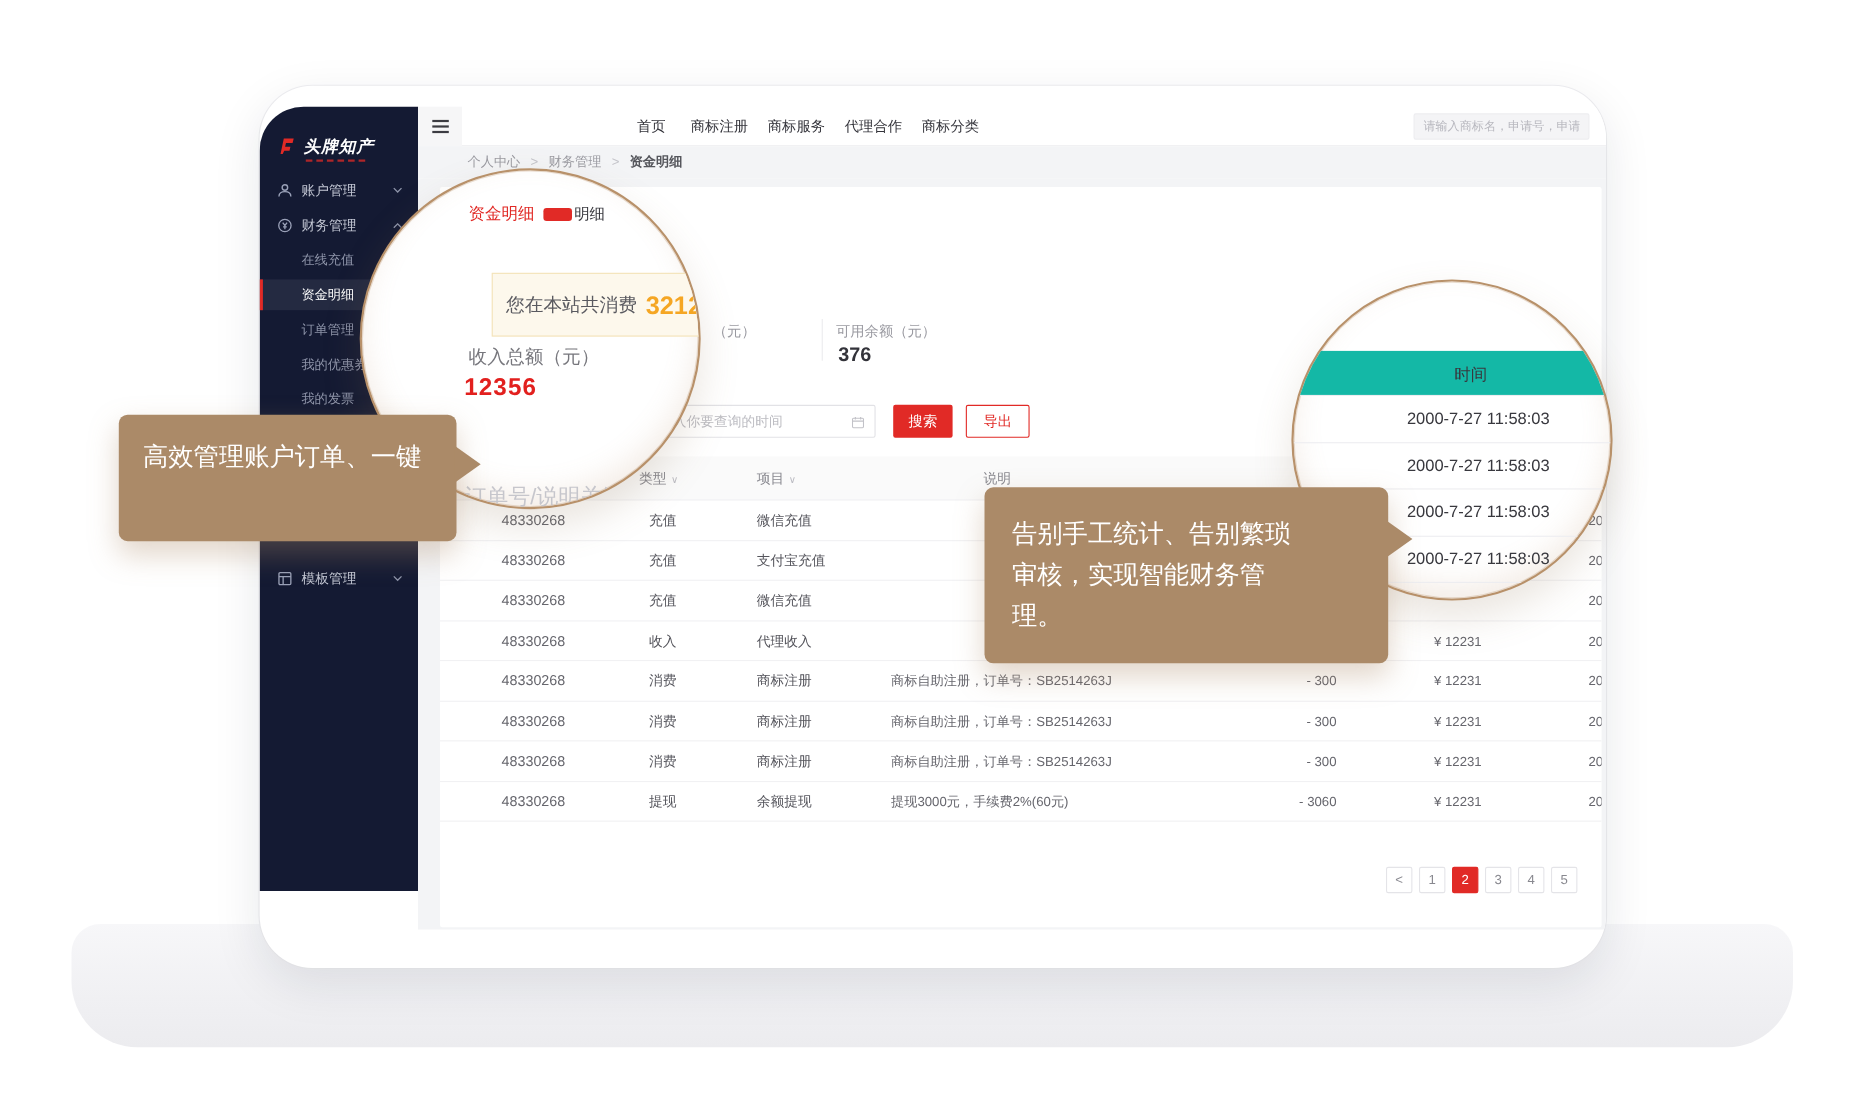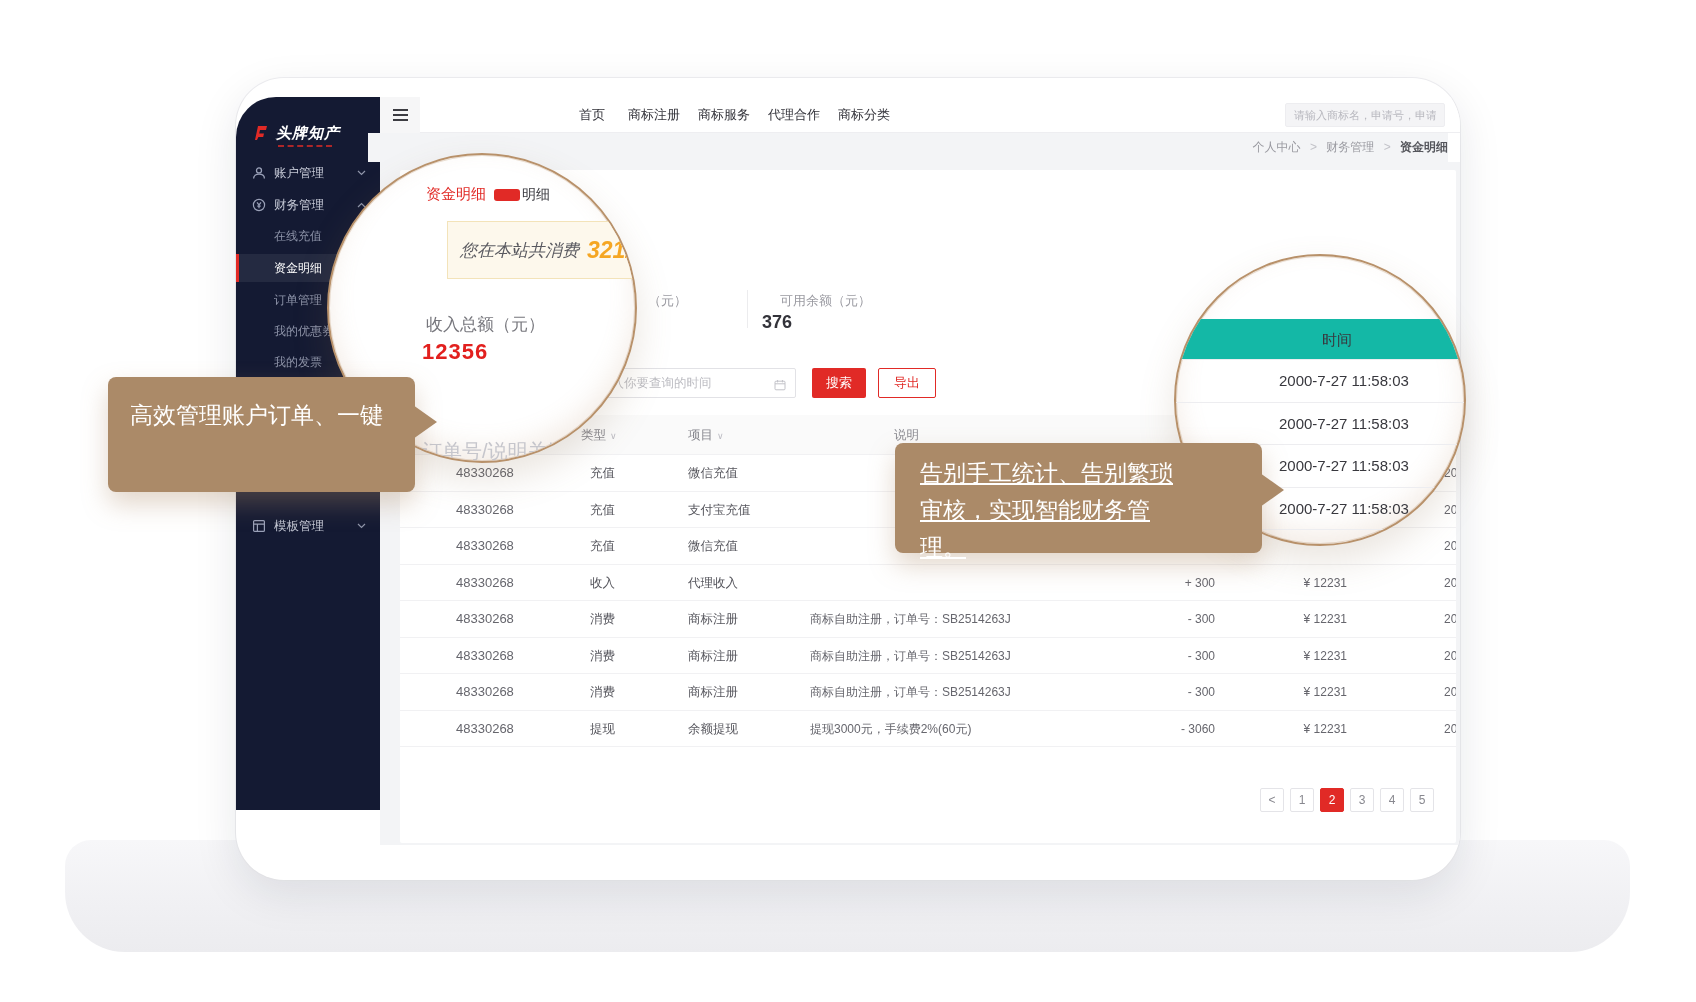--- a/index.html
+++ b/index.html
@@ -42,42 +42,42 @@
     gap:3px; cursor:pointer; }
   .burger i { width:15px; height:2px; background:#3c3c42; }
   .nav-item { position:absolute; top:0; height:36px; line-height:36px; font-size:13px;
     color:#33333a; cursor:pointer; white-space:nowrap; }
   .nav-search { position:absolute; left:905px; top:6px; width:160px; height:24px;
     background:#f4f4f6; border:1px solid #ededf0; border-radius:2px; font-size:11px;
     color:#55555c; padding:0 8px; outline:none; }
   .nav-search::placeholder { color:#b8b8bf; }
 
   
-  .breadcrumb { position:absolute; left:132px; top:55px; width:1080px; height:29px;
-    background:#f3f4f6; font-size:12px; color:#9a9aa1; line-height:29px;text-align:right; }
+  .breadcrumb { position:absolute; left:144px; top:55px; width:1080px; height:29px;
+    background:#f3f4f6; font-size:12px; color:#9a9aa1; line-height:29px; }
   .breadcrumb .bc-wrap { margin-left:45px; }
   .bc-sep { margin:0 6px; color:#c2c2c8; }
   .bc-last { color:#55565c; font-weight:bold; }
 
   
   .content { position:absolute; left:144px; top:84px; width:1080px; height:683px;
     background:#f3f4f6; }
   .card { position:absolute; left:20px; top:8px; width:1056px; height:673px;
     background:#fff; border-radius:2px; overflow:hidden; }
 
   .banner { position:absolute; left:8px; top:72px; width:1024px; height:35px;
     background:#fdf8ec; border:1px solid #f3e3b9; }
   .banner-frag { position:absolute; left:232px; top:0; height:33px; line-height:33px;
     font-size:13px; color:#f5a623; white-space:nowrap; }
   .banner-frag .unit { color:#66666c; margin-left:7px; }
 
   .stat-frag { position:absolute; left:248px; top:122px; font-size:13px; color:#9a9aa1; }
   .stat-divider { position:absolute; left:347px; top:120px; width:0; height:38px;
     border-left:1px solid #ececee; }
-  .stat-label { position:absolute; left:380px; top:122px; font-size:13px; color:#9a9aa1; }
+  .stat-label { position:absolute; left:360px; top:122px; font-size:13px; color:#9a9aa1; }
   .stat-value { position:absolute; left:362px; top:142px; font-size:18px; font-weight:bold;
     color:#33333a; }
 
   .time-input { position:absolute; left:188px; top:198px; width:208px; height:30px;
     border:1px solid #e2e2e6; border-radius:2px; background:#fff; font-size:12.5px;
     color:#55555c; padding:0 26px 0 10px; outline:none; }
   .time-input::placeholder { color:#bcbcc2; }
   .cal-icon { position:absolute; left:374px; top:207px; pointer-events:none; }
   .btn-search { position:absolute; left:412px; top:198px; width:54px; height:30px;
     background:#e12a26; color:#fff; font-size:13px; border:none; border-radius:2px;
@@ -115,23 +115,23 @@
                inset 0 0 0 1px rgba(184,145,106,.30),
                inset 0 -12px 26px rgba(184,145,106,.16); }
   .lens-left { left:327px; top:153px; width:310px; height:310px; }
   .lens-right { left:1174px; top:254px; width:292px; height:292px; }
 
   .lz-tab { position:absolute; left:97px; top:30px; font-size:15px; color:#e12a26;
     white-space:nowrap; }
   .lz-badge { position:absolute; left:165px; top:34px; width:26px; height:12px;
     background:#e12a26; border-radius:3px; }
   .lz-frag { position:absolute; left:193px; top:31px; font-size:14px; color:#3a3a40; }
-  .lz-banner { position:absolute; left:118px; top:66px; width:230px; height:58px;
+  .lz-banner { position:absolute; left:118px; top:93px; width:230px; height:58px;
     background:#fdf8ec; border:1px solid #f3e3b9; display:flex; align-items:center;
-    padding-left:12px; white-space:nowrap;font-style:italic; }
+    padding-left:12px; white-space:nowrap; }
   .lz-banner .lbl { font-size:17px; color:#5a5a60; }
   .lz-banner .val { font-size:23px; font-weight:bold; color:#f5a623; margin-left:8px; }
   .lz-income-label { position:absolute; left:97px; top:158px; font-size:17px; color:#77777d; }
   .lz-income-value { position:absolute; left:93px; top:184px; font-size:22px;
     font-weight:bold; color:#e2201e; letter-spacing:1px; }
   .lz-keyword { position:absolute; left:93px; top:283px; font-size:20px; color:#c6c6cc;
     white-space:nowrap; }
 
   .rz-head { position:absolute; left:0; top:63px; width:292px; height:41px;
     background:#14b8a6; border-bottom:1px solid #ededf0; }
@@ -142,22 +142,22 @@
 
   
   .callout { position:absolute; background:#ab8a68; border-radius:8px; z-index:3;
     color:#fff; box-shadow:0 12px 26px rgba(171,138,104,.35); }
   .callout .co-line { white-space:nowrap; }
   .callout-left { left:108px; top:377px; width:307px; height:115px; padding:19px 22px;
     font-size:23px; line-height:38px; }
   .callout-left::after { content:""; position:absolute; left:305px; top:28px;
     border-top:17px solid transparent; border-bottom:17px solid transparent;
     border-left:24px solid #ab8a68; }
-  .callout-right { left:895px; top:443px; width:367px; height:110px; padding:12px 25px;
-    font-size:23px; line-height:37px;text-decoration:underline; }
+  .callout-right { left:895px; top:443px; width:367px; height:160px; padding:24px 25px;
+    font-size:23px; line-height:37px; }
   .callout-right::after { content:""; position:absolute; left:365px; top:30px;
     border-top:17px solid transparent; border-bottom:17px solid transparent;
     border-left:24px solid #ab8a68; }
 </style>
 </head>
 <body>
 
 <div class="stage">
   <div class="laptop-base"></div>
 

